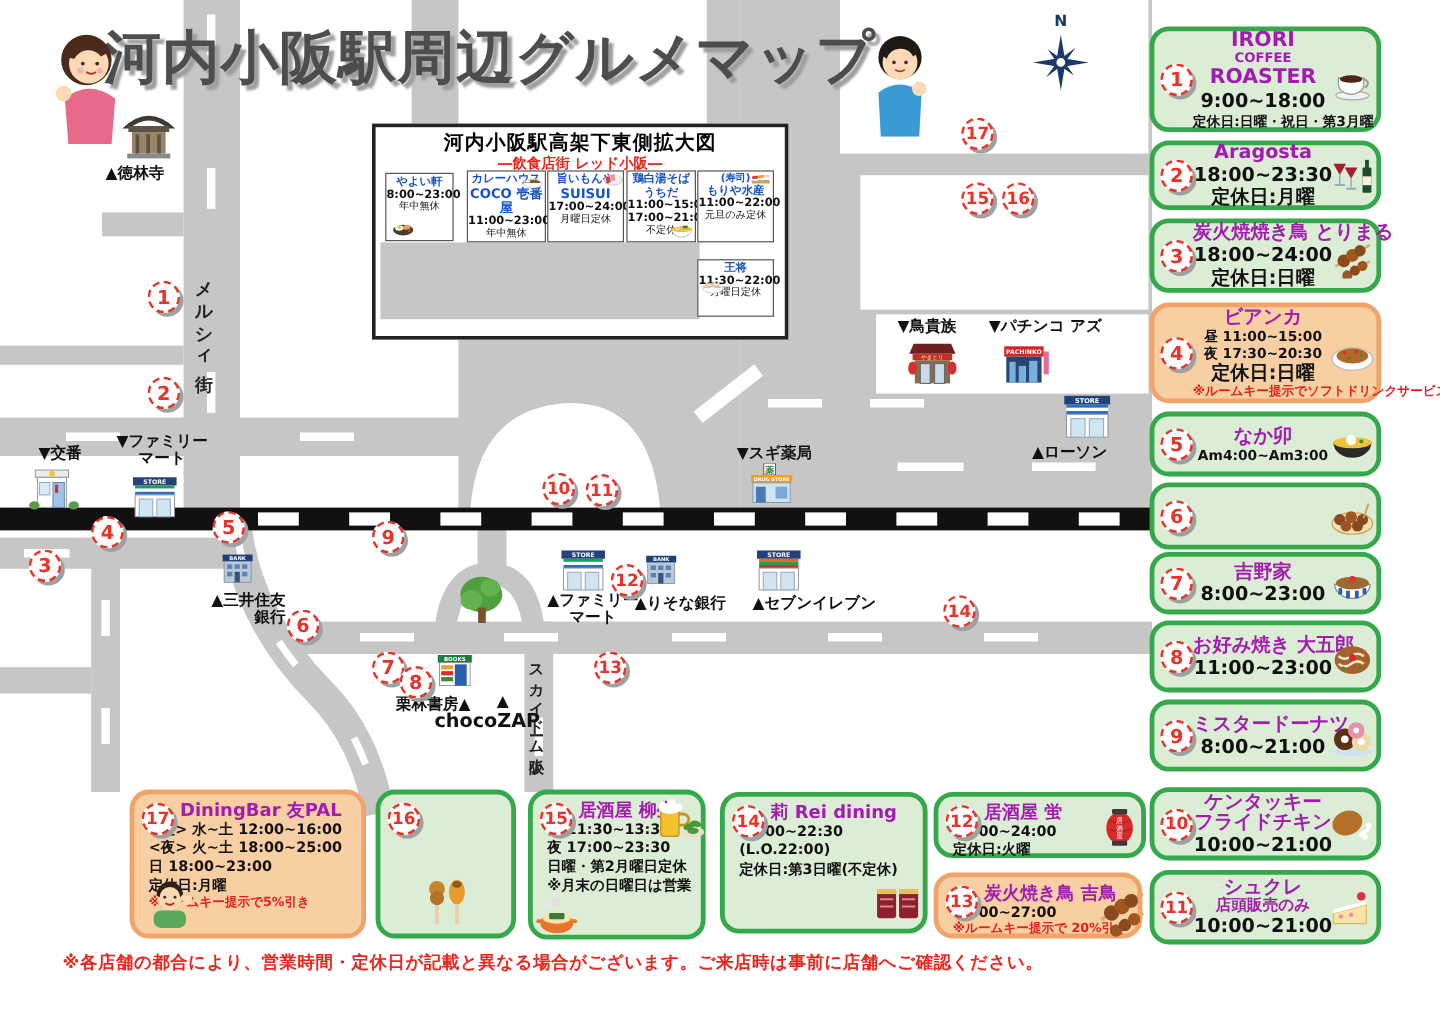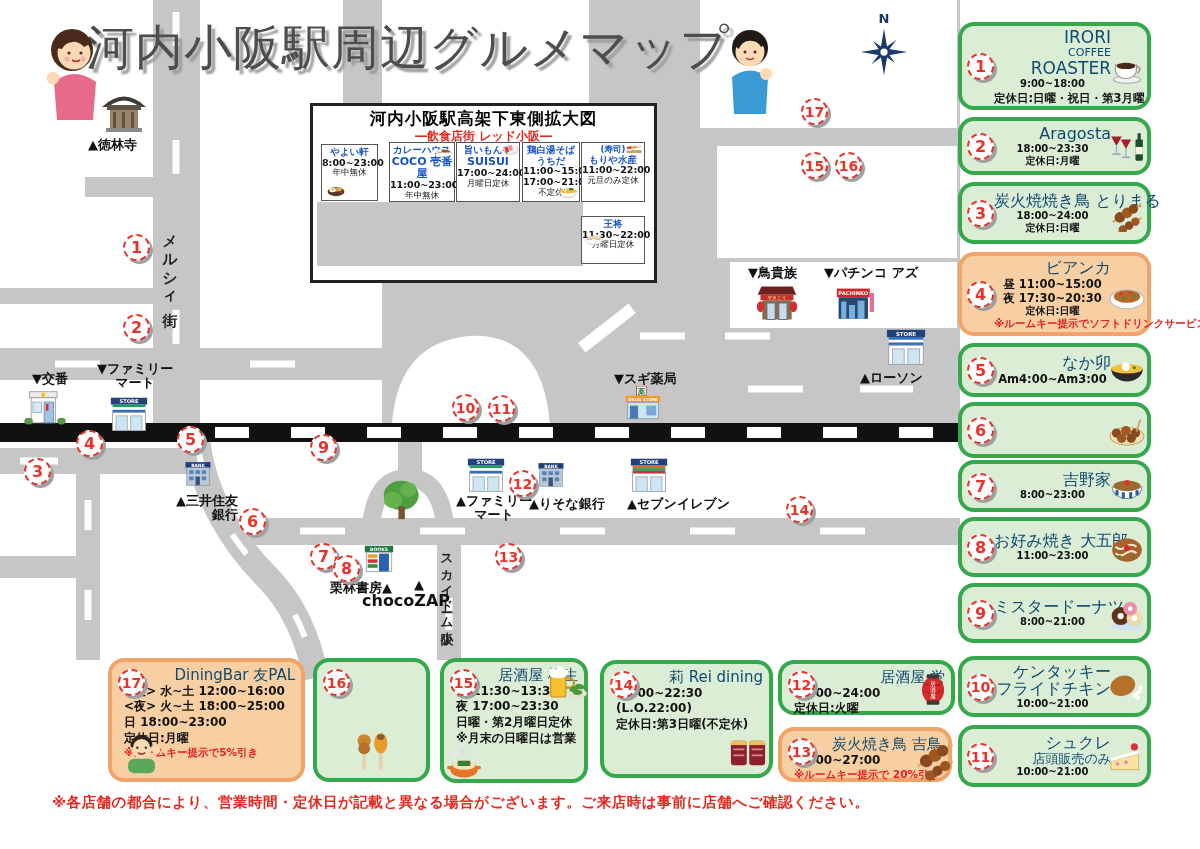--- a/index.html
+++ b/index.html
@@ -1,18 +1,18 @@
 <!DOCTYPE html>
 <html><head>
 <meta charset="utf-8">
 <style>
   html,body{margin:0;padding:0;background:#888;}
   #canvas{position:relative;width:1200px;height:849px;background:#fff;overflow:hidden;
           font-family:"DejaVu Sans","Liberation Sans",sans-serif;margin:0 auto;}
-  #title{position:absolute;left:86px;top:16px;font-size:48px;font-weight:400;color:#4d4d4d;
+  #title{position:absolute;left:86px;top:16px;font-size:48px;font-weight:700;color:#4d4d4d;
          letter-spacing:1px;white-space:nowrap;z-index:16;text-shadow:4px 4px 2px #9e9e9e;}
   #woman{position:absolute;left:36px;top:20px;z-index:17;}
   #man{position:absolute;left:720px;top:22px;z-index:17;}
   #compass{position:absolute;left:855px;top:12px;z-index:10;text-align:center;}
   #compass .nlab{font-size:13px;font-weight:bold;color:#1b3a6b;line-height:1;}
   .station{position:absolute;left:432px;top:406px;width:120px;height:47px;background:#fff;
            border:3px solid #111;z-index:25;display:flex;align-items:center;justify-content:center;
            font-size:23px;font-weight:bold;letter-spacing:2px;box-sizing:border-box;}
   .v-street{position:absolute;writing-mode:vertical-rl;font-weight:bold;color:#222;z-index:12;}
   #st-mercii{left:160px;top:224px;font-size:15px;letter-spacing:2px;}
@@ -29,22 +29,22 @@
   .bshop .bc{font-size:8.5px;color:#111;}
   .marker{position:absolute;width:27px;height:27px;border-radius:50%;background:#fdfdfd;
           border:2px dashed #e8332a;color:#e8332a;font-weight:bold;display:flex;align-items:center;
           justify-content:center;z-index:30;box-shadow:3px 3px 0 0 #a0a0a0;box-sizing:border-box;}
   .lm-label{position:absolute;font-size:13px;font-weight:bold;color:#111;line-height:1.1;
             white-space:nowrap;z-index:12;}
   .card{position:absolute;border-radius:16px;z-index:40;box-sizing:border-box;}
   .card.green{background:#dcedd6;border:4px solid #35a84c;}
   .card.orange{background:#f8cfa2;border:4px solid #f0a46a;}
   .scard .ct{position:absolute;left:32px;right:36px;top:50%;transform:translateY(-50%);text-align:center;}
-  .nm{font-size:16px;font-weight:normal;color:#0c4a6e;line-height:1.12;white-space:nowrap;text-align:right;}
-  .inf{font-size:10px;font-weight:bold;color:#111;line-height:1.22;white-space:nowrap;}
+  .nm{font-size:16px;font-weight:bold;color:#a21caf;line-height:1.12;white-space:nowrap;}
+  .inf{font-size:16px;font-weight:bold;color:#111;line-height:1.22;white-space:nowrap;}
   .inf.small{font-size:11.5px;}
   .note{color:#e81e1e;font-size:10.5px;font-weight:bold;white-space:nowrap;text-align:center;line-height:1.2;}
   .bcard .nm{font-size:15px;}
   .bcard .inf{font-size:12px;line-height:1.3;margin-left:4px;}
   .bcard .note{text-align:left;margin-left:4px;}
   #disclaimer{position:absolute;left:52px;top:793px;font-size:14.5px;font-weight:bold;color:#e8281e;
               z-index:45;letter-spacing:0.5px;}
 </style>
 </head>
 <body>

